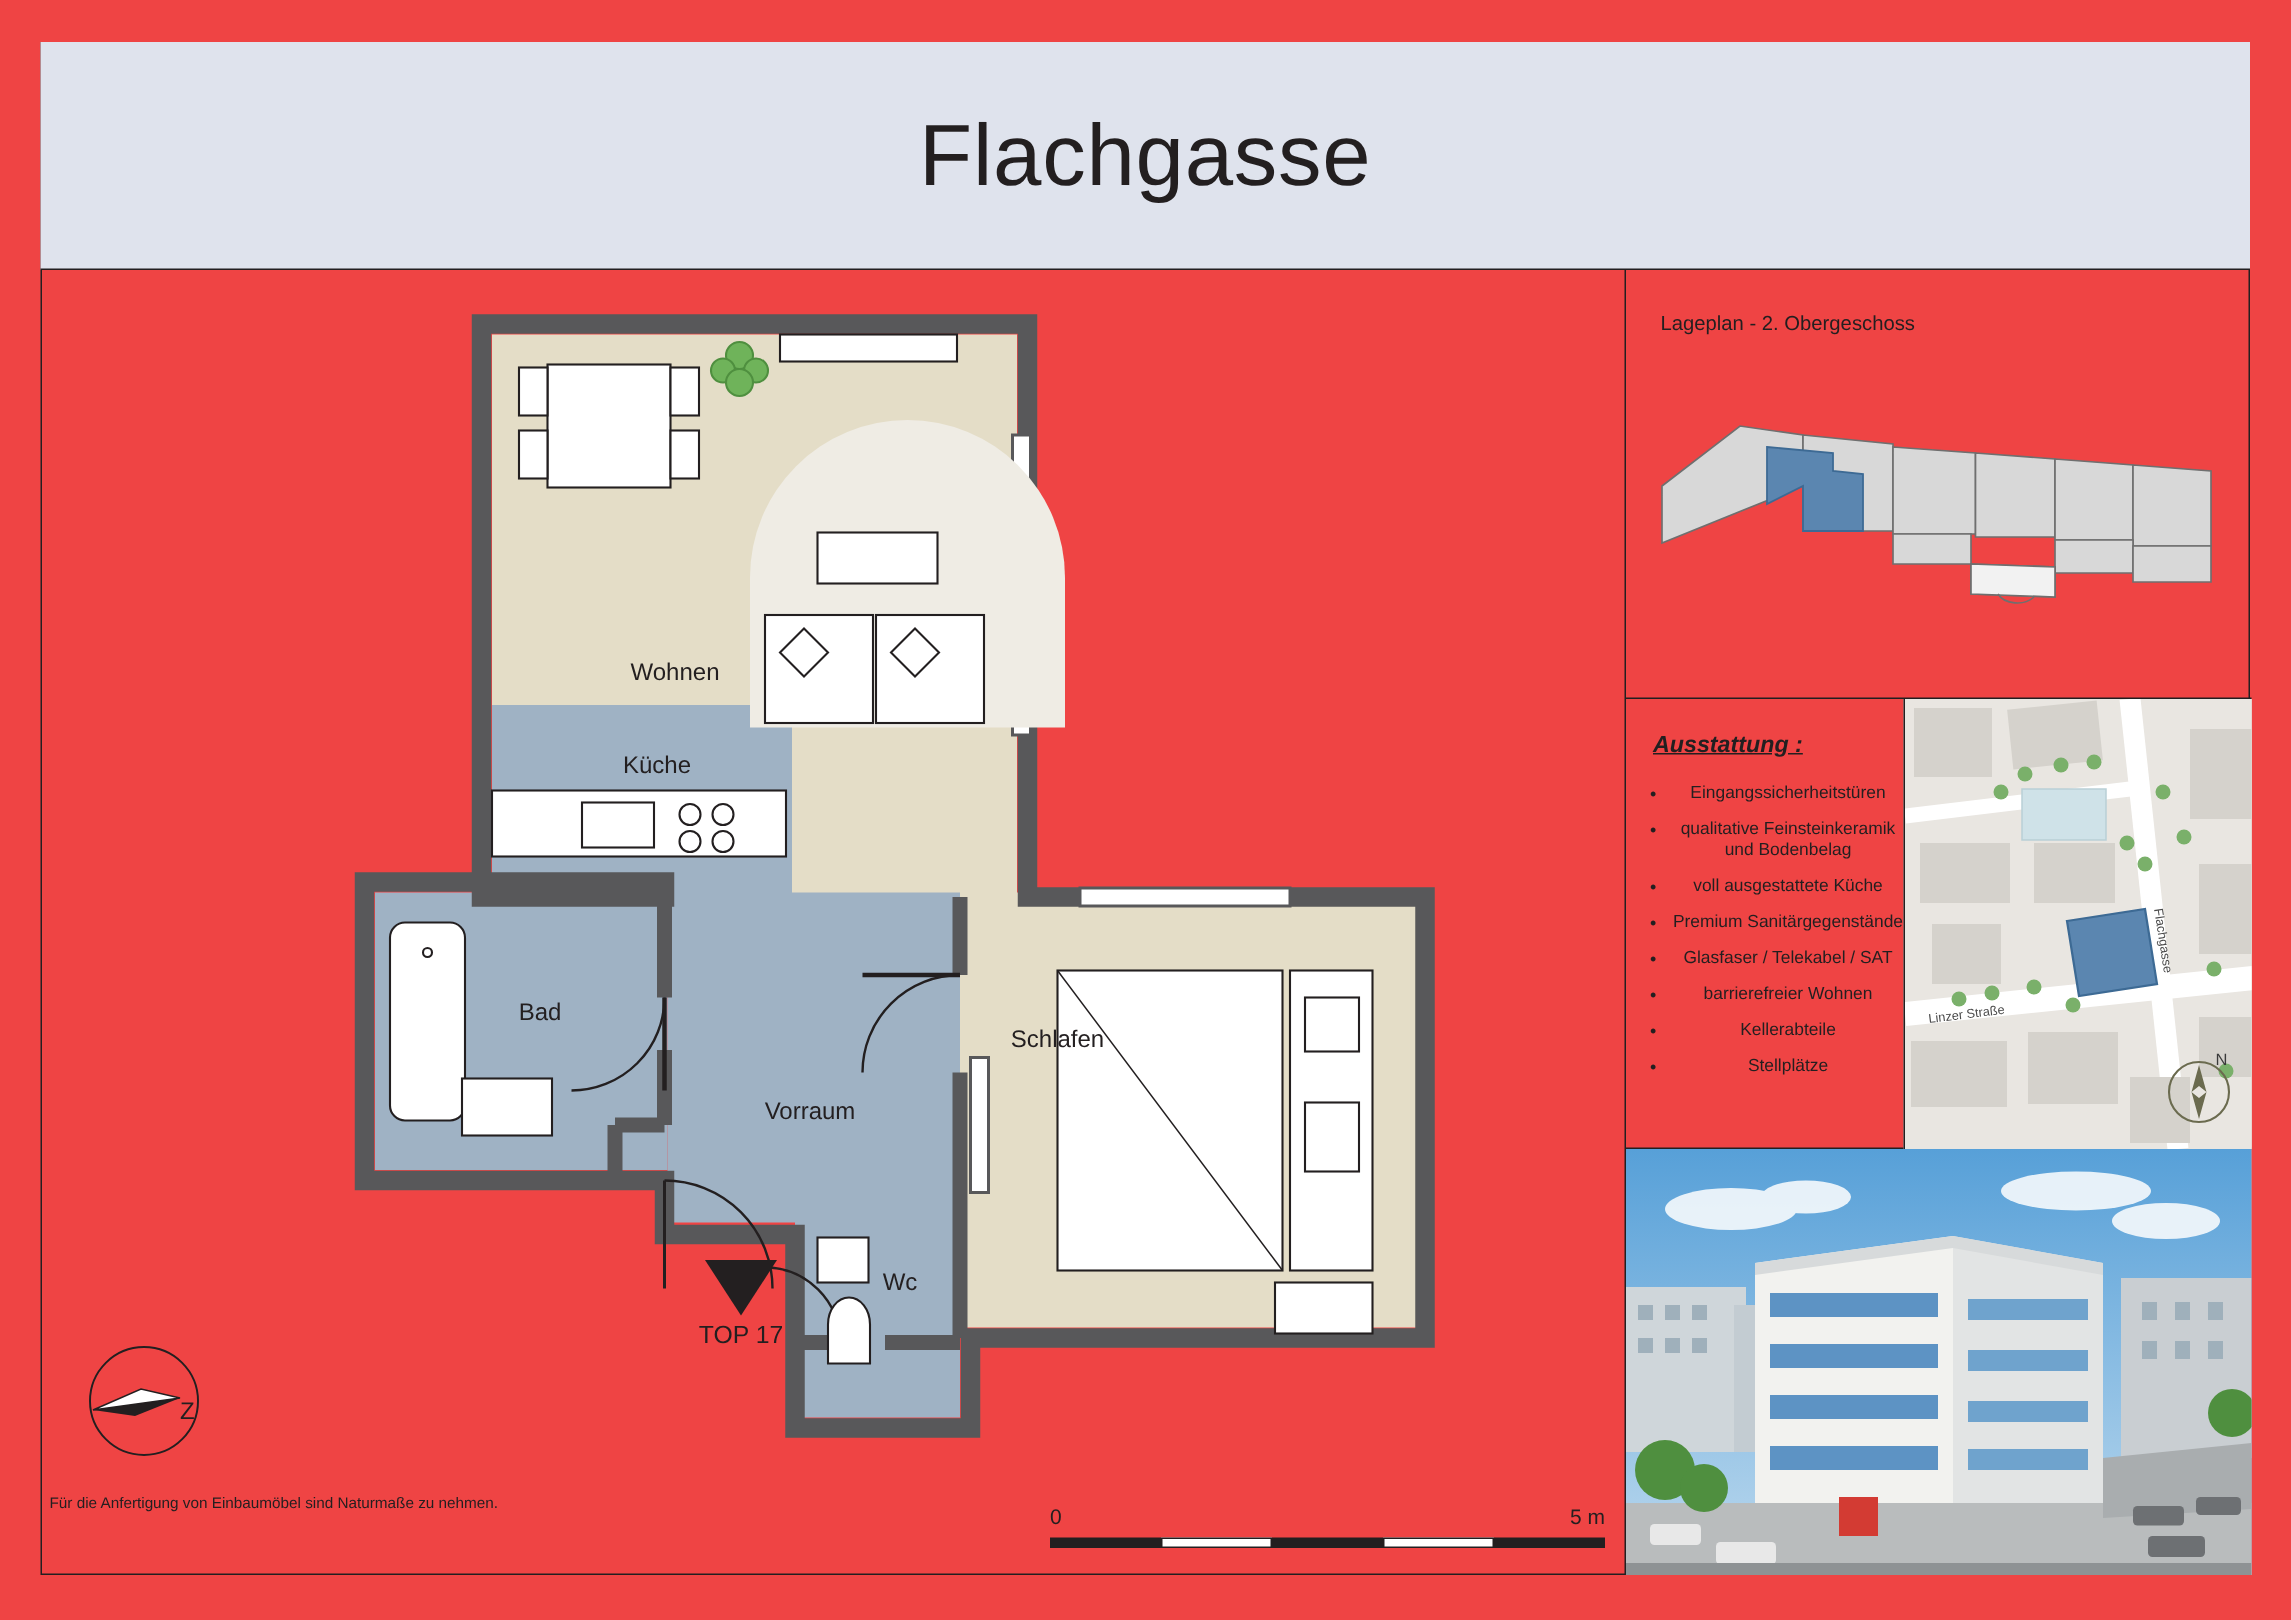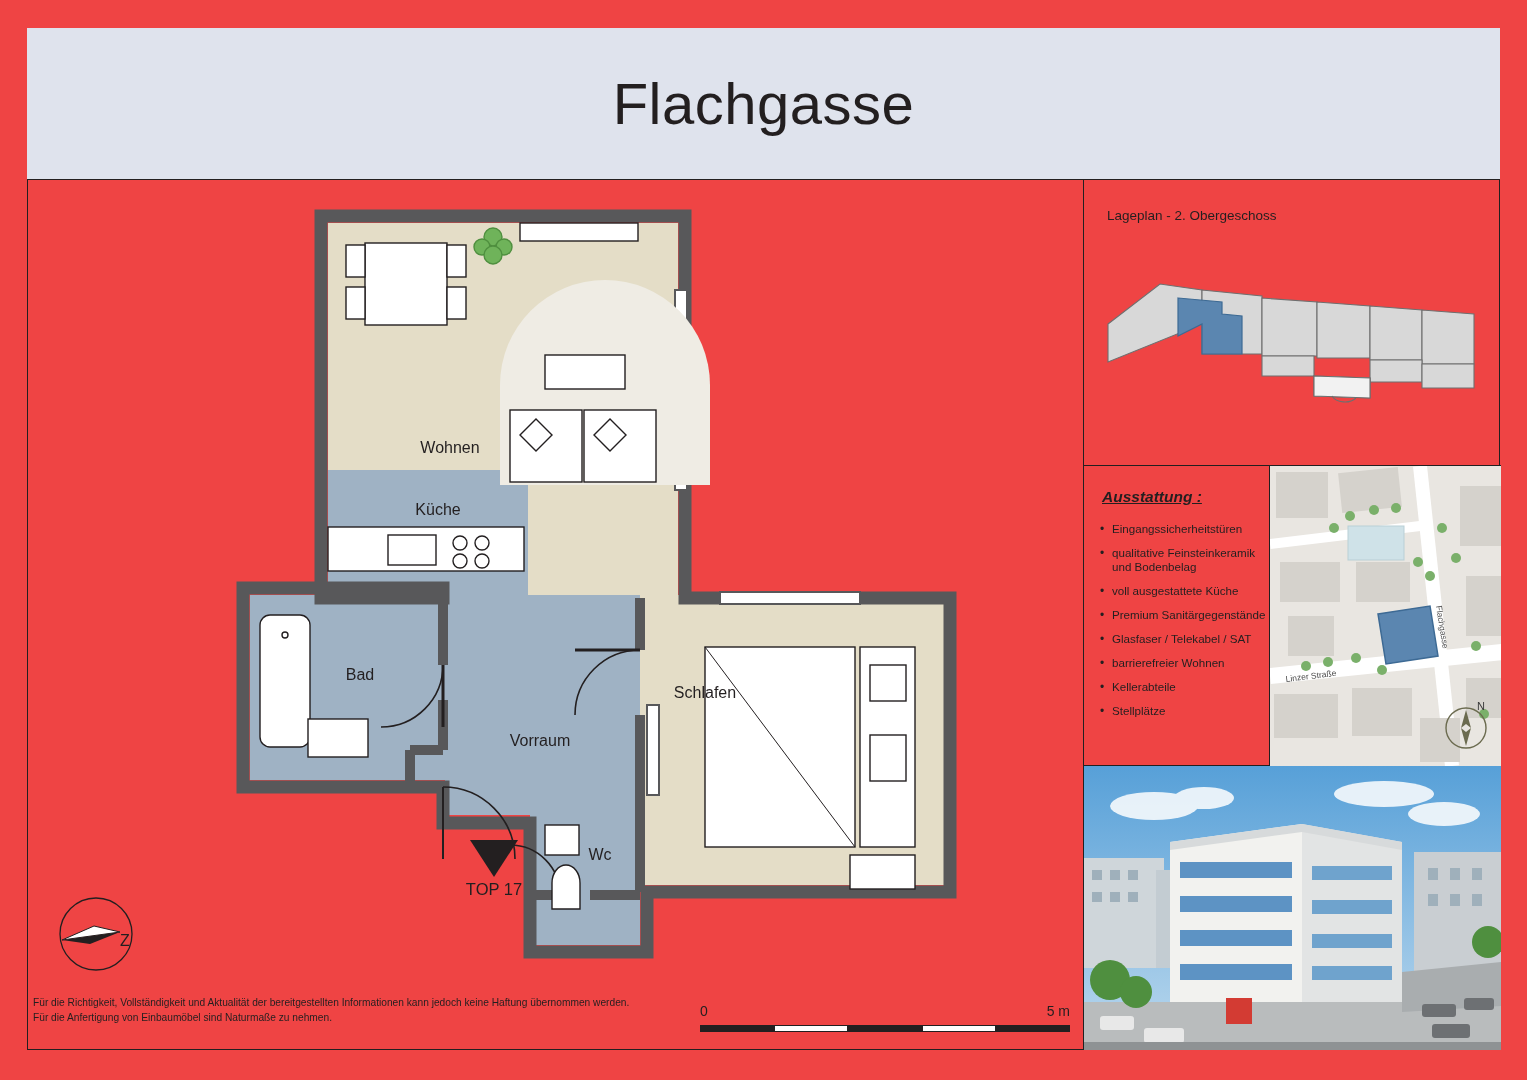--- a/index.html
+++ b/index.html
@@ -22,21 +22,21 @@
 
   .lageplan-label{position:absolute;left:23px;top:28px;font-size:13.5px;color:#231f20;}
 
   
   .siteplan{position:absolute;left:18px;top:84px;width:382px;height:150px;}
 
   
   .ausst{position:absolute;left:0;top:0;width:185px;height:300px;box-sizing:border-box;}
   .ausst h3{margin:0;position:absolute;left:18px;top:22px;font-size:15.5px;font-weight:700;color:#231f20;text-decoration:underline;font-style:italic;}
   .ausst ul{list-style:none;margin:0;padding:0;position:absolute;left:16px;top:56px;width:172px;}
-  .ausst li{position:relative;padding-left:12px;font-size:11.6px;line-height:14px;color:#231f20;margin-bottom:10px;}
+  .ausst li{position:relative;padding-left:12px;font-size:11.6px;line-height:14px;color:#231f20;margin-bottom:10px;text-align:center;}
   .ausst li:before{content:"•";position:absolute;left:0;top:0;font-size:12px;}
 
   .minimap{position:absolute;left:185px;top:0;width:232px;height:300px;overflow:hidden;background:#e9e7e2;border-left:1px solid #231f20;box-sizing:border-box;}
 
   .photo{position:absolute;left:0;top:0;width:417px;height:284px;overflow:hidden;background:#9fb7cc;}
 
   
   .disclaimer{position:absolute;left:33px;top:996px;width:680px;font-size:10.2px;line-height:14.5px;color:#231f20;}
 
   
@@ -185,21 +185,20 @@
   </svg>
 
   <svg class="compass" viewBox="0 0 92 92">
     <circle cx="46" cy="46" r="36" fill="none" stroke="#231f20" stroke-width="1.3"></circle>
     <polygon points="12,52 70,44 40,56" fill="#231f20"></polygon>
     <polygon points="12,52 70,44 44,38" fill="#ffffff" stroke="#231f20" stroke-width="1"></polygon>
     <text x="70" y="58" font-size="16" fill="#231f20" font-family="Liberation Sans, sans-serif">Z</text>
   </svg>
 
   <div class="disclaimer">
-    <div>Für die Richtigkeit, Vollständigkeit und Aktualität der bereitgestellten Informationen kann jedoch keine Haftung übernommen werden.</div>
     <div>Für die Anfertigung von Einbaumöbel sind Naturmaße zu nehmen.</div>
   </div>
 
   <div class="scalewrap">
     <div class="s-num s0">0</div>
     <div class="s-num s5">5 m</div>
     <div class="scalebar">
       <div class="seg segdark" style="left:0;width:74px;"></div>
       <div class="seg seglight" style="left:74px;width:74px;"></div>
       <div class="seg segdark" style="left:148px;width:74px;"></div>

